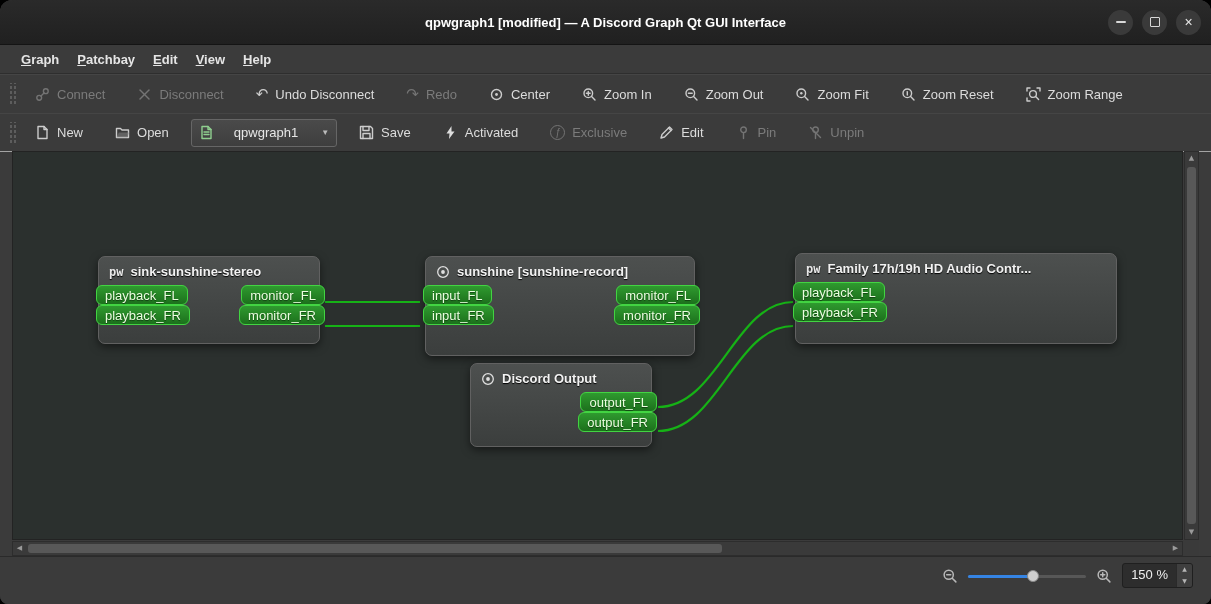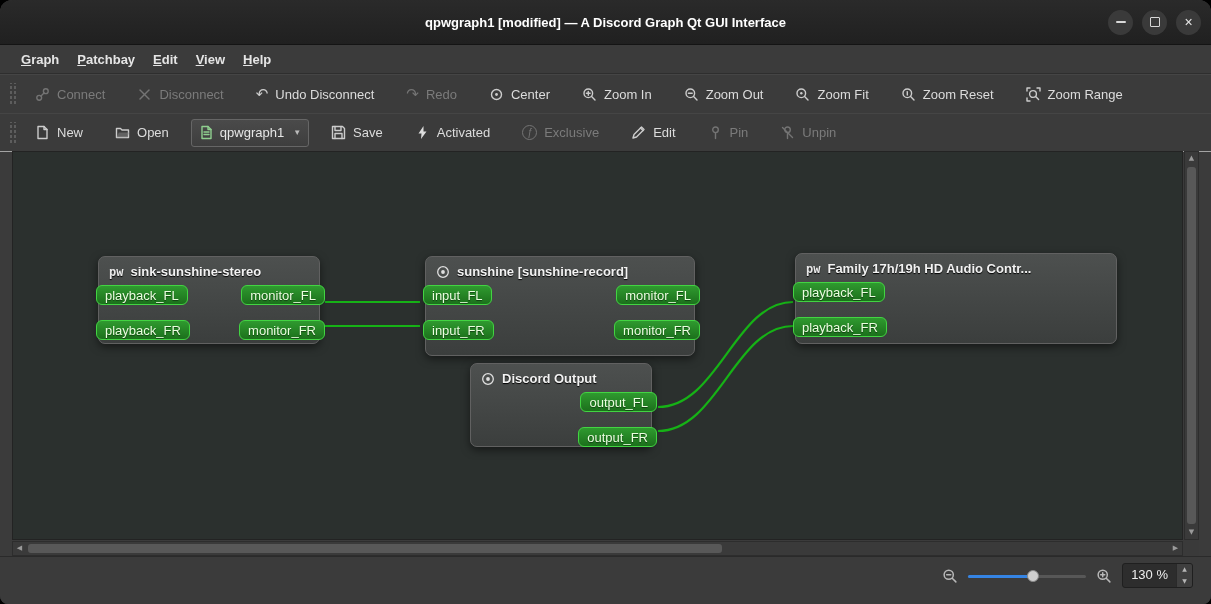--- a/index.html
+++ b/index.html
@@ -32,39 +32,39 @@
   .grip{width:9px;height:22px;margin:0 8px 0 2px;
         background-image:radial-gradient(#5d5d5d 1px, transparent 1.2px);background-size:4px 5px;background-position:1px 2px;}
   .tbtn{display:flex;align-items:center;gap:7px;padding:5px 10px;margin-right:12px;border-radius:3px;color:#dcdcdc;white-space:nowrap;}
   .tbtn.disabled{color:#7b7b7b;}
   .icn{width:15px;height:15px;stroke:#cccccc;stroke-width:1.4;fill:none;stroke-linecap:round;stroke-linejoin:round;flex:0 0 auto;}
   .tbtn.disabled .icn{stroke:#747474;}
   .glyph{font-family:"DejaVu Sans",sans-serif;font-size:15px;line-height:1;color:#cccccc;}
   .tbtn.disabled .glyph{color:#747474;}
   .circf{width:15px;height:15px;border:1.4px solid #747474;border-radius:50%;display:flex;align-items:center;justify-content:center;
          font-size:10px;font-style:italic;color:#747474;box-sizing:border-box;}
-  .combo{display:flex;align-items:center;gap:6px;height:26px;padding:0 7px;margin-right:12px;
+  .combo{display:flex;align-items:center;gap:20px;height:26px;padding:0 7px;margin-right:12px;
          background:linear-gradient(#4a4a4a,#3e3e3e);border:1px solid #666;border-radius:3px;color:#e6e6e6;}
   .combo .arrow{font-size:8px;color:#bbb;margin-left:3px;}
 
   
   .main{position:absolute;left:12px;right:12px;top:151px;bottom:48px;}
   .graph-canvas{position:absolute;left:0;top:0;right:16px;bottom:16px;background:#2b302e;border:1px solid #232323;overflow:hidden;}
   .wires{position:absolute;left:0;top:0;pointer-events:none;}
   .wires path{stroke:#16b216;stroke-width:2.2;fill:none;}
 
   .node{position:absolute;background:linear-gradient(#4d504f,#3b3e3d);border:1px solid #616161;border-radius:7px;
         box-shadow:0 3px 8px rgba(0,0,0,.5);box-sizing:border-box;}
   .node-title{display:flex;align-items:center;gap:7px;padding:7px 10px 4px 10px;font-weight:bold;color:#f2f2f2;
               text-shadow:0 1px 1px #000;white-space:nowrap;overflow:hidden;}
   .pwicon{font-family:"DejaVu Sans Mono",monospace;font-weight:bold;font-size:12px;color:#e8e8e8;line-height:1;}
   .recicon{width:14px;height:14px;flex:0 0 auto;}
   .ports{display:flex;justify-content:space-between;padding:2px 0 0 0;}
   .ports.only-right{justify-content:flex-end;}
-  .pcol{display:flex;flex-direction:column;gap:15px;}
+  .pcol{display:flex;flex-direction:column;gap:0;}
   .pcol.left{align-items:flex-start;margin-left:-3px;}
   .pcol.right{align-items:flex-end;margin-right:-6px;}
   .port{height:20px;line-height:20px;padding:0 8px;border-radius:6px;font-size:13px;
         background:linear-gradient(#2f9a2f,#1c701c);border:1px solid #42d442;color:#eaffdf;
         text-shadow:0 1px 1px rgba(0,0,0,.5);white-space:nowrap;box-sizing:border-box;}
 
   
   .vscroll{position:absolute;top:0;right:0;width:15px;bottom:16px;background:#3a3a3a;border:1px solid #2d2d2d;box-sizing:border-box;}
   .hscroll{position:absolute;left:0;right:16px;bottom:0;height:15px;background:#3a3a3a;border:1px solid #2d2d2d;box-sizing:border-box;}
   .sb-arrow{position:absolute;color:#9a9a9a;font-size:7px;line-height:13px;width:13px;text-align:center;font-family:"DejaVu Sans",sans-serif;}
@@ -382,21 +382,21 @@
         <div class="zfill"></div>
         <div class="zhandle"></div>
       </div>
       <svg class="icn" viewBox="0 0 15 15" style="width:16px;height:16px;stroke:#b8b8b8;">
           <circle cx="6.3" cy="6.3" r="4.3"></circle>
           <line x1="9.6" y1="9.6" x2="13" y2="13"></line>
           <line x1="4.4" y1="6.3" x2="8.2" y2="6.3"></line>
           <line x1="6.3" y1="4.4" x2="6.3" y2="8.2"></line>
         </svg>
       <div class="spinbox">
-        <span class="spin-value">130 %</span>
+        <span class="spin-value">150 %</span>
         <div class="spin-btns">
           <span>▲</span>
           <span>▼</span>
         </div>
       </div>
     </div>
 
   </div>
 </div>
 

